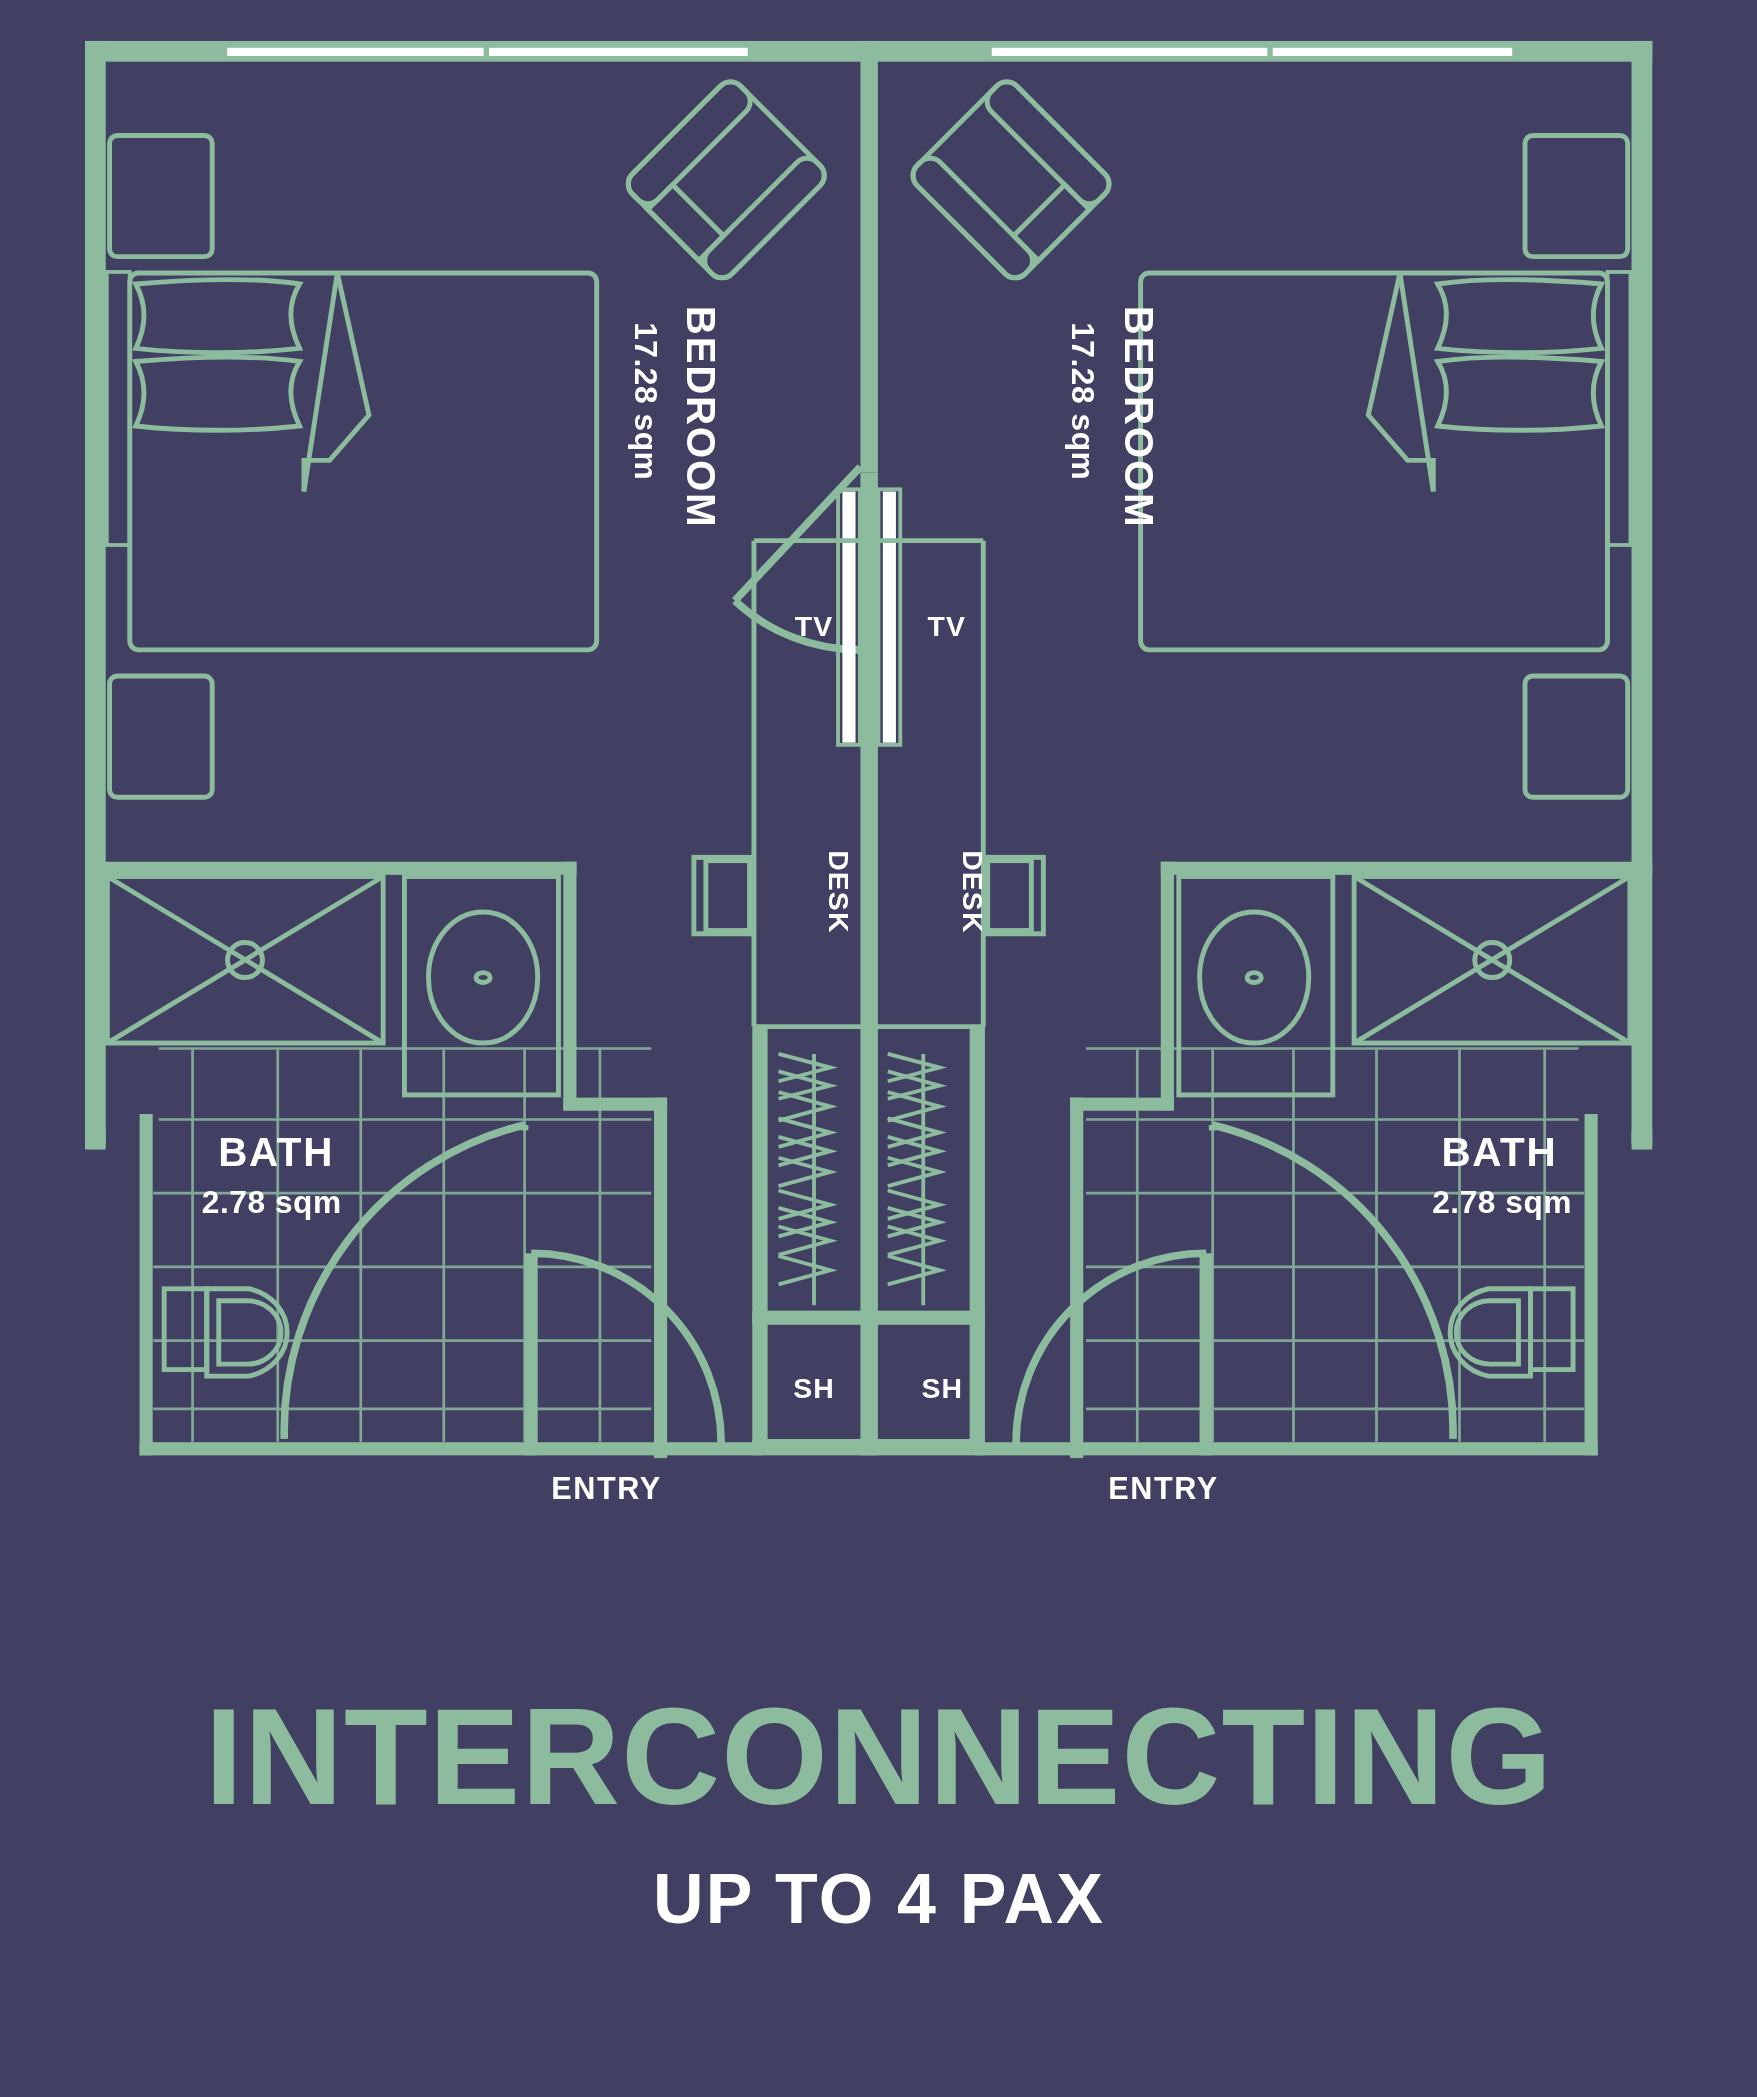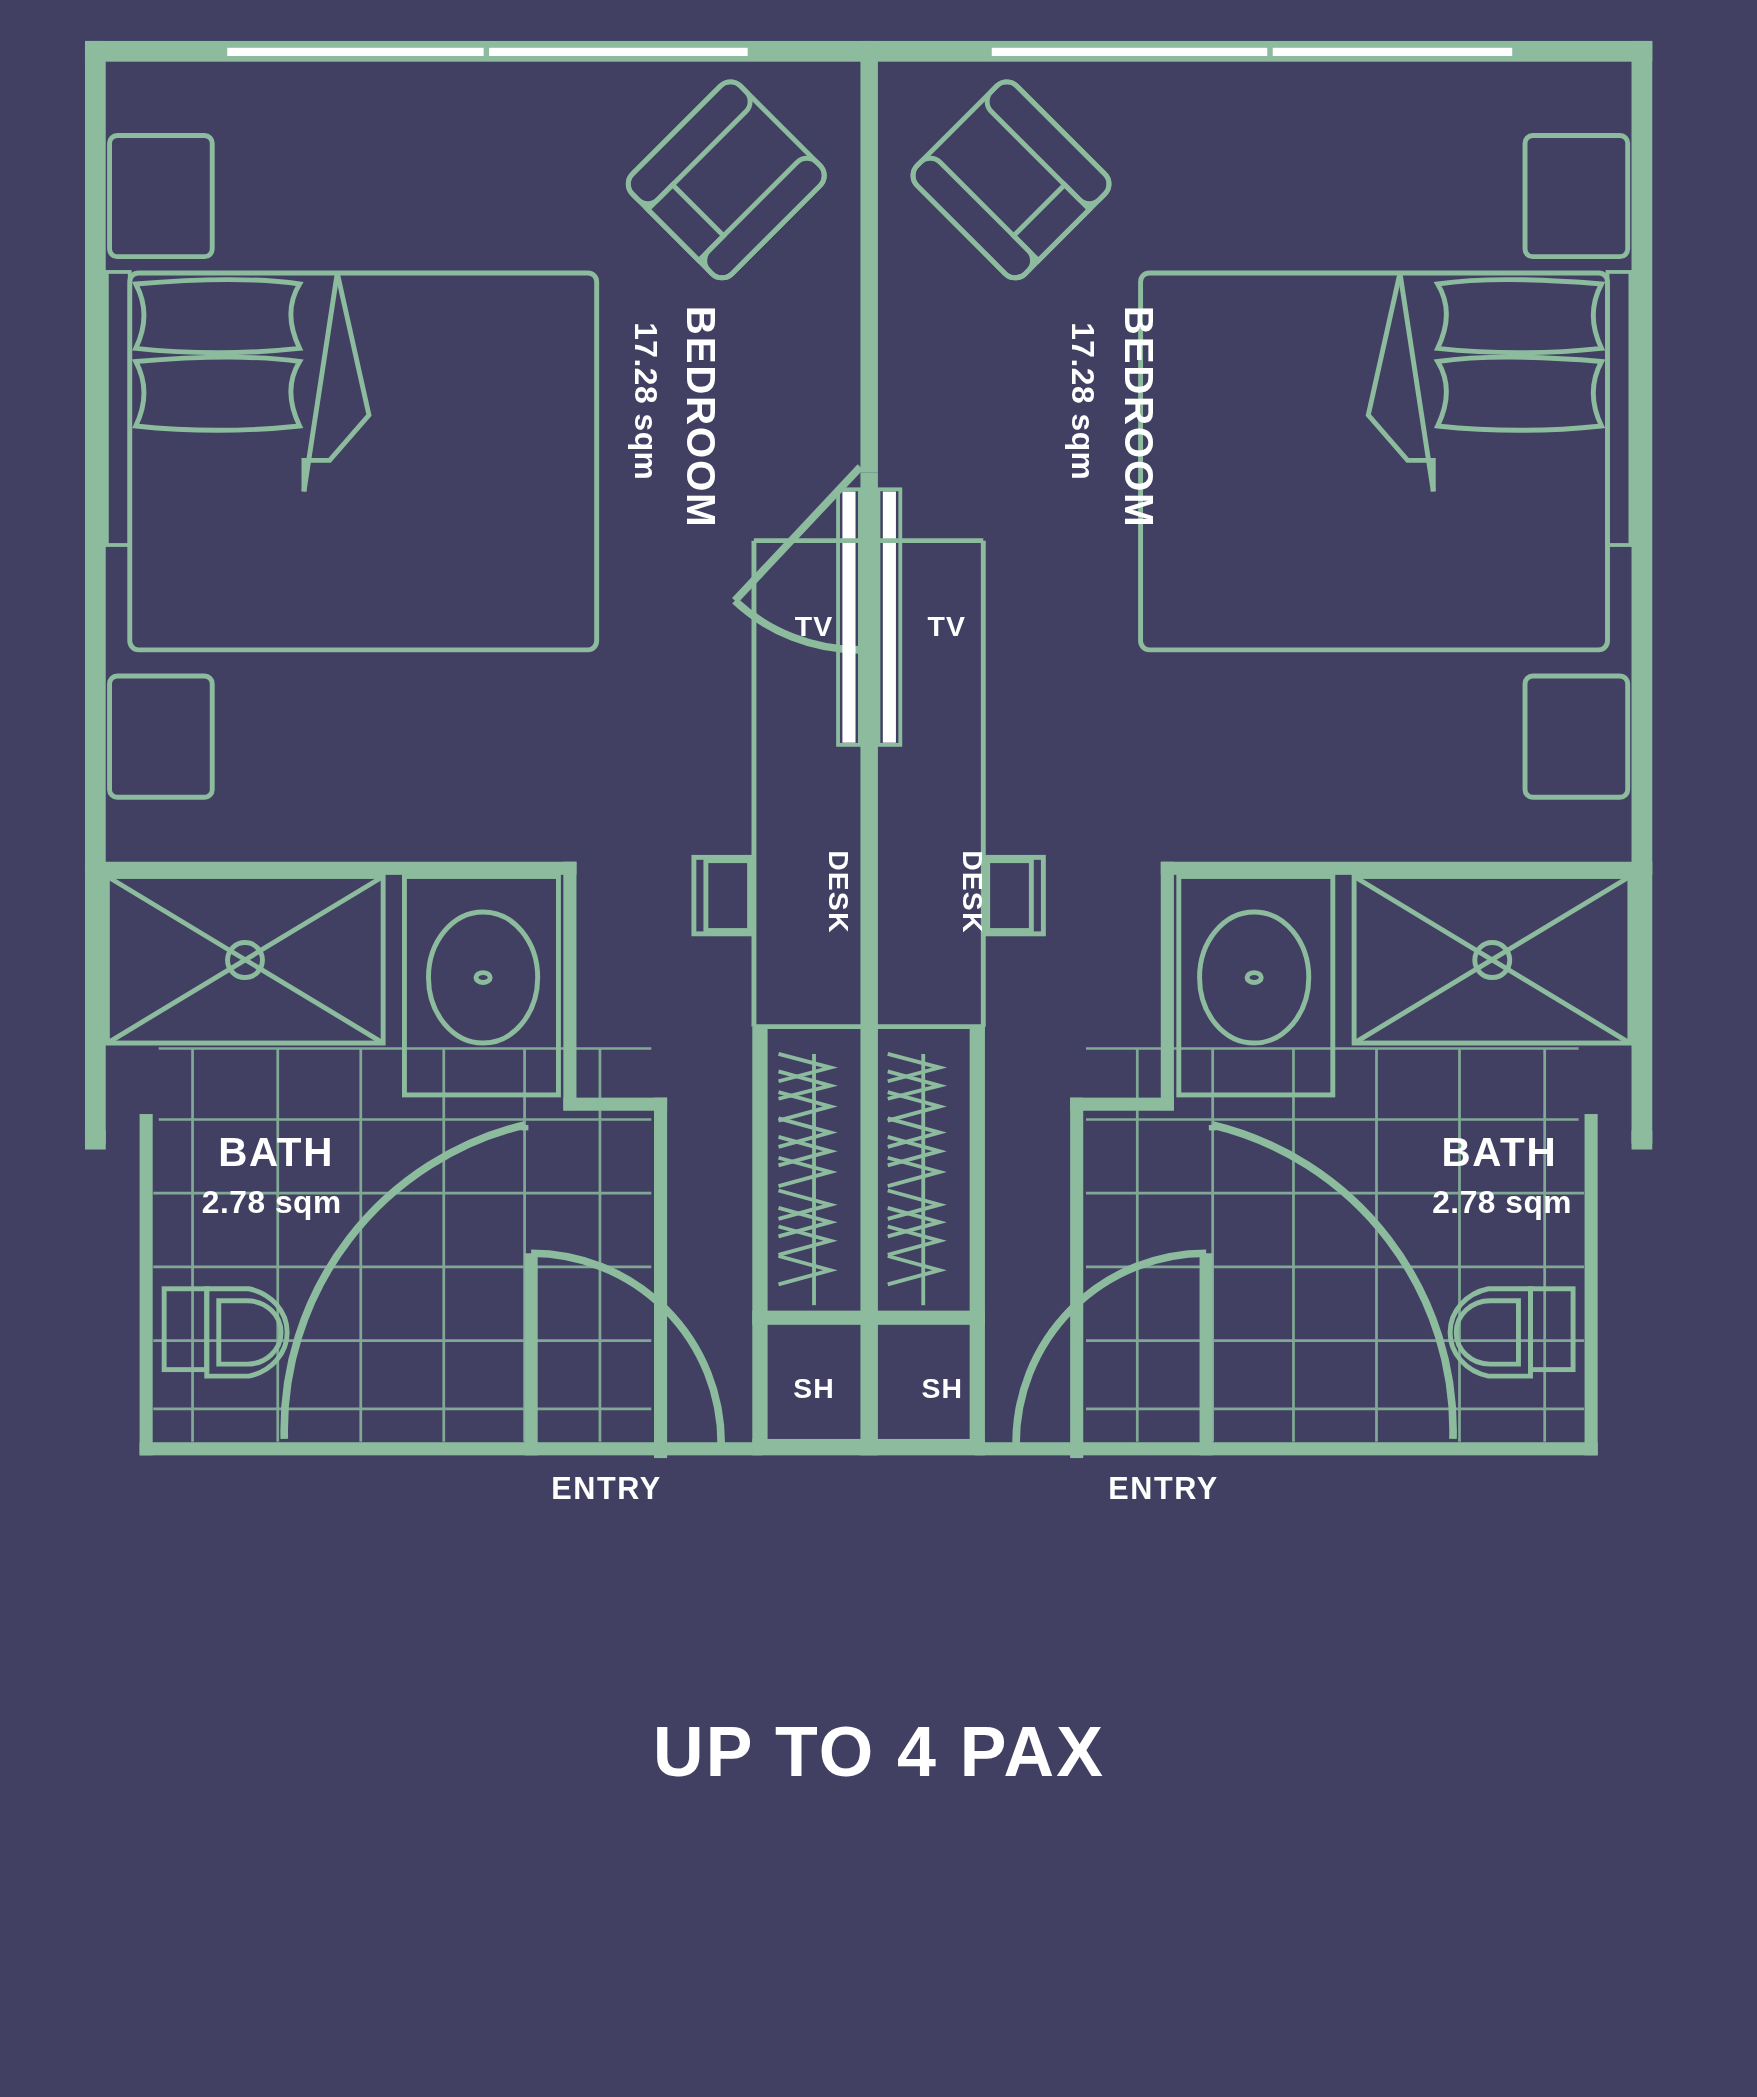--- a/index.html
+++ b/index.html
@@ -28,21 +28,21 @@
 
   #titleblock{
     position:absolute;left:0;right:0;top:1688px;text-align:center;
   }
   .t-main{
     color:#8CBB9E;font-size:137px;font-weight:bold;letter-spacing:1.1px;
     line-height:1.0;margin:0;font-family:"Liberation Sans", sans-serif;
   }
   .t-sub{
     color:#ffffff;font-size:70px;font-weight:bold;letter-spacing:2.2px;
-    line-height:1.0;margin-top:29px;font-family:"Liberation Sans", sans-serif;
+    line-height:1.0;margin-top:39px;font-family:"Liberation Sans", sans-serif;
   }
 </style>
 </head>
 <body>
 
 <div id="root">
 
   <svg id="plan" viewBox="0 0 3218 3840">
 
     <g>
@@ -283,17 +283,18 @@
       <text class="lbl-small" x="1490" y="2560" text-anchor="middle">SH</text>
       <text class="lbl-small" x="1725" y="2560" text-anchor="middle">SH</text>
 
       <text class="lbl-entry" x="1110" y="2745" text-anchor="middle">ENTRY</text>
       <text class="lbl-entry" x="2130" y="2745" text-anchor="middle">ENTRY</text>
     </g>
 
   </svg>
 
   <div id="titleblock">
+    <div class="t-main">INTERCONNECTING</div>
     <div class="t-sub">UP TO 4 PAX</div>
   </div>
 
 </div>
 
 
 </body></html>

